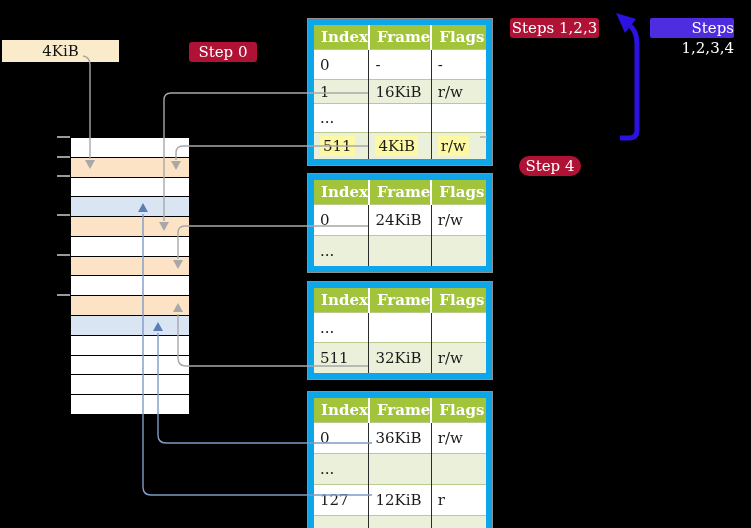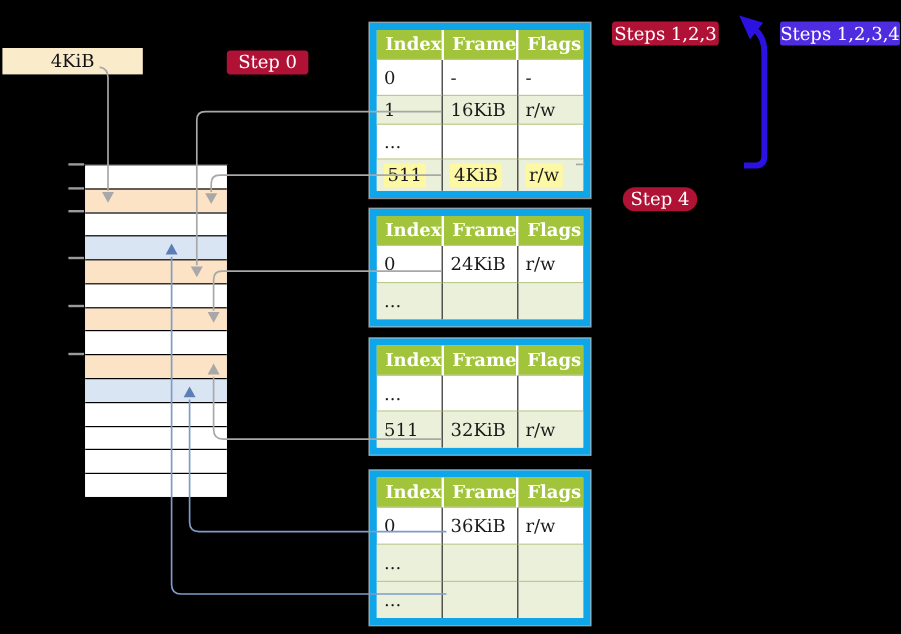--- a/index.html
+++ b/index.html
@@ -7,21 +7,21 @@
          font-family:"DejaVu Serif", "Liberation Serif", serif;}
 
   
   .framelabel{position:absolute;left:2px;top:40px;width:117px;height:22px;z-index:3;
               background:#faecca;color:#121212;font-size:15px;text-align:center;line-height:22px;}
   .badge{position:absolute;height:20px;line-height:20px;z-index:3;color:#fff;font-size:15px;
          text-align:center;border-radius:3px;}
   .crimson{background:#b01236;}
   .badge-step0{left:189px;top:42px;width:68px;}
   .badge-steps123{left:510px;top:18px;width:89px;text-align:center;}
-  .badge-steps1234{left:650px;top:18px;width:100px;background:#4e2ce0;border-radius:2px;}
+  .badge-steps1234{left:650px;top:18px;width:84px;background:#4e2ce0;border-radius:2px;text-align:right;}
   .badge-step4{left:519px;top:156px;width:62px;border-radius:10px;}
 
   
   .memstrip{position:absolute;left:70px;top:137px;width:120px;height:278px;z-index:1;
             box-sizing:border-box;border:1px solid #000;display:flex;flex-direction:column;background:#fff;}
   .mem-row{flex:1;border-top:1px solid #000;}
   .memstrip .mem-row:first-child{border-top:none;}
   .c-white{background:#ffffff;} .c-orange{background:#fce3c6;} .c-blue{background:#dae5f4;}
   .tick{position:absolute;left:57px;width:13px;height:2px;background:#9a9a9a;z-index:1;}
 
@@ -185,20 +185,25 @@
       <tr class="body rh30">
         <td><span>0</span></td>
         <td><span>36KiB</span></td>
         <td><span>r/w</span></td>
       </tr>
       <tr class="body alt rh30">
         <td><span>...</span></td>
         <td><span></span></td>
         <td><span></span></td>
       </tr>
+      <tr class="body rh30">
+        <td><span>127</span></td>
+        <td><span>12KiB</span></td>
+        <td><span>r</span></td>
+      </tr>
       <tr class="body alt rh30">
         <td><span>...</span></td>
         <td><span></span></td>
         <td><span></span></td>
       </tr>
     </tbody>
       </table>
   </div>
 
   <svg class="wires" width="751" height="528" viewBox="0 0 751 528">

